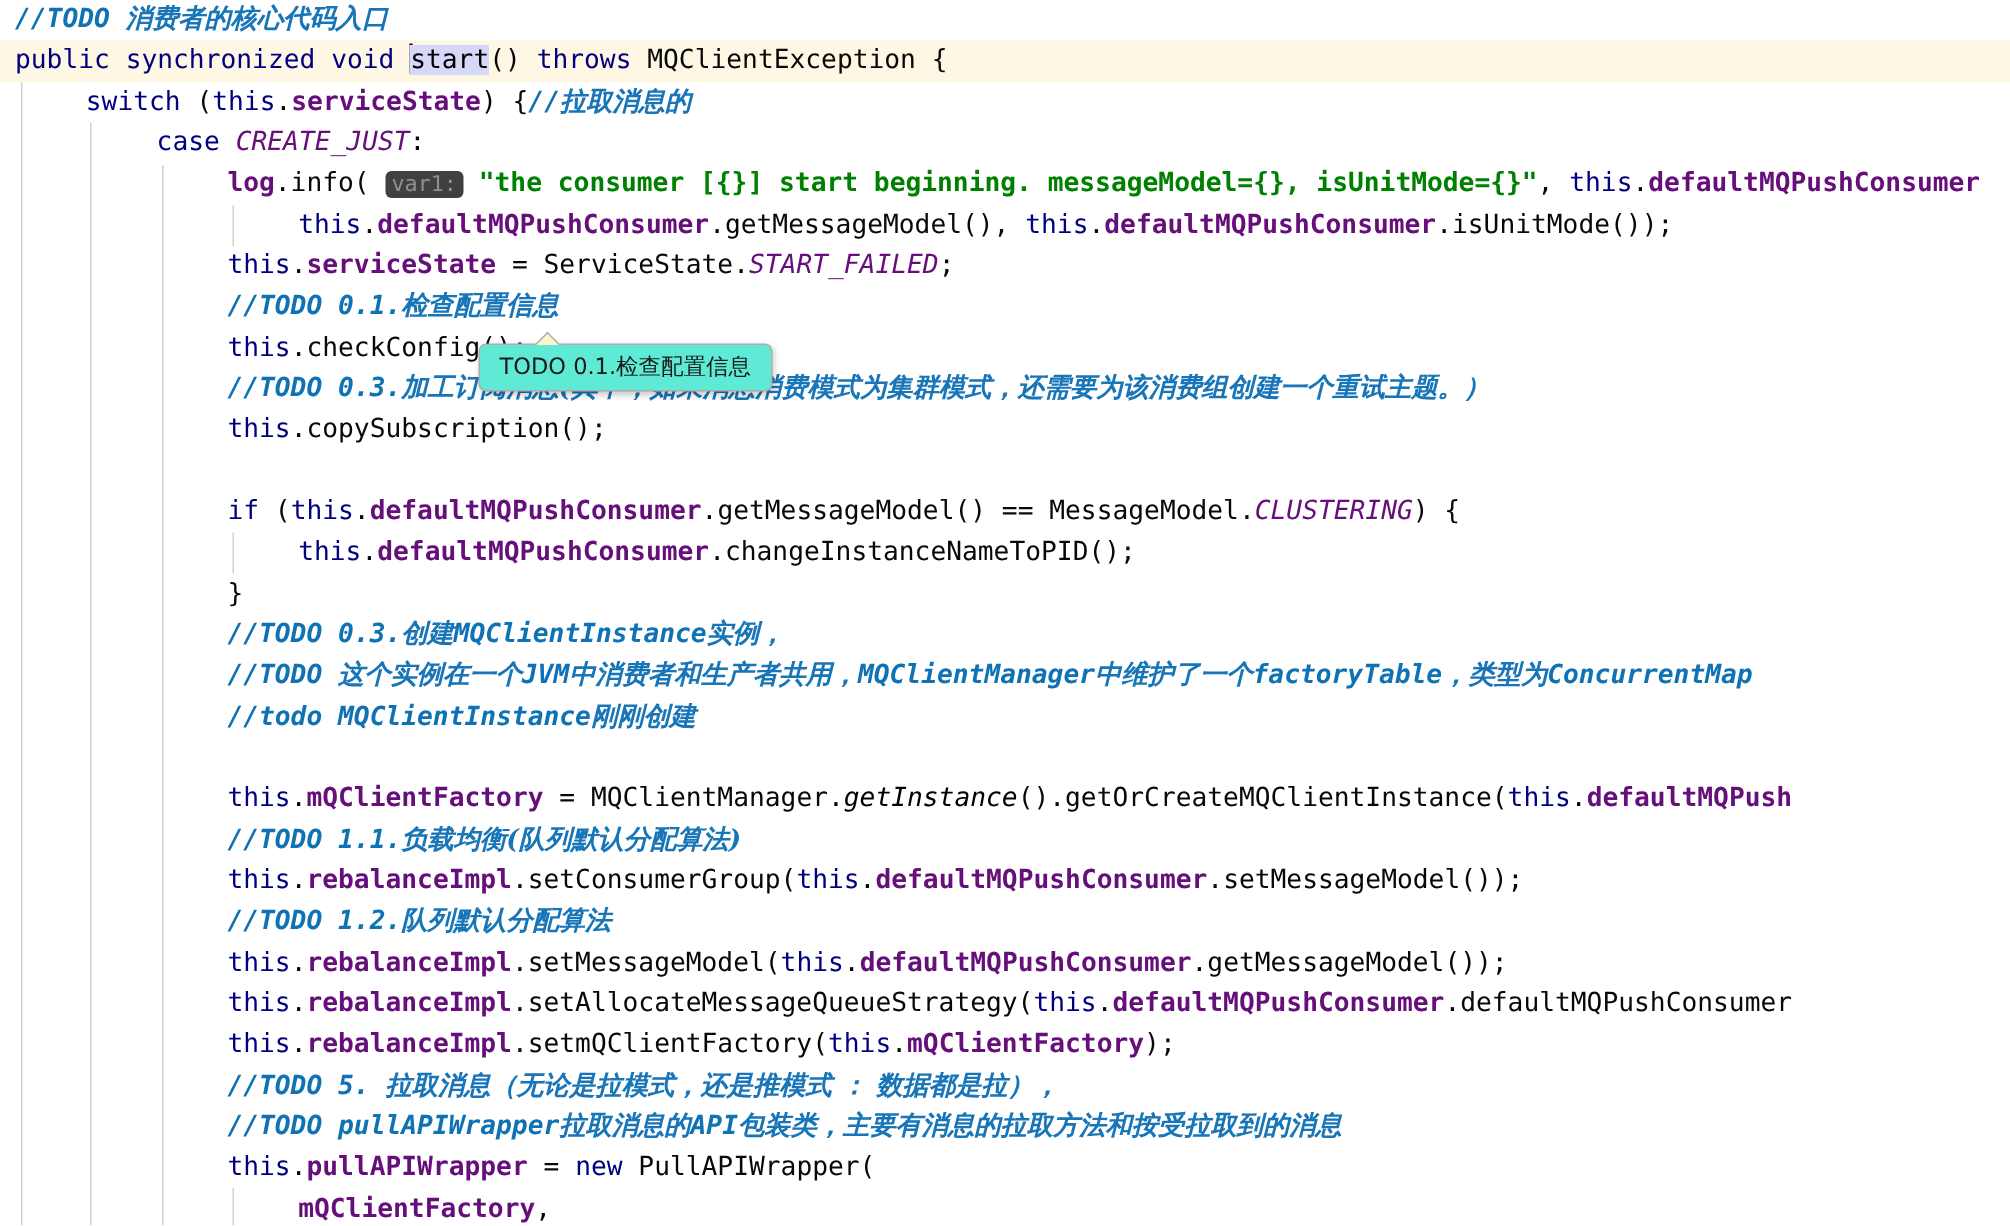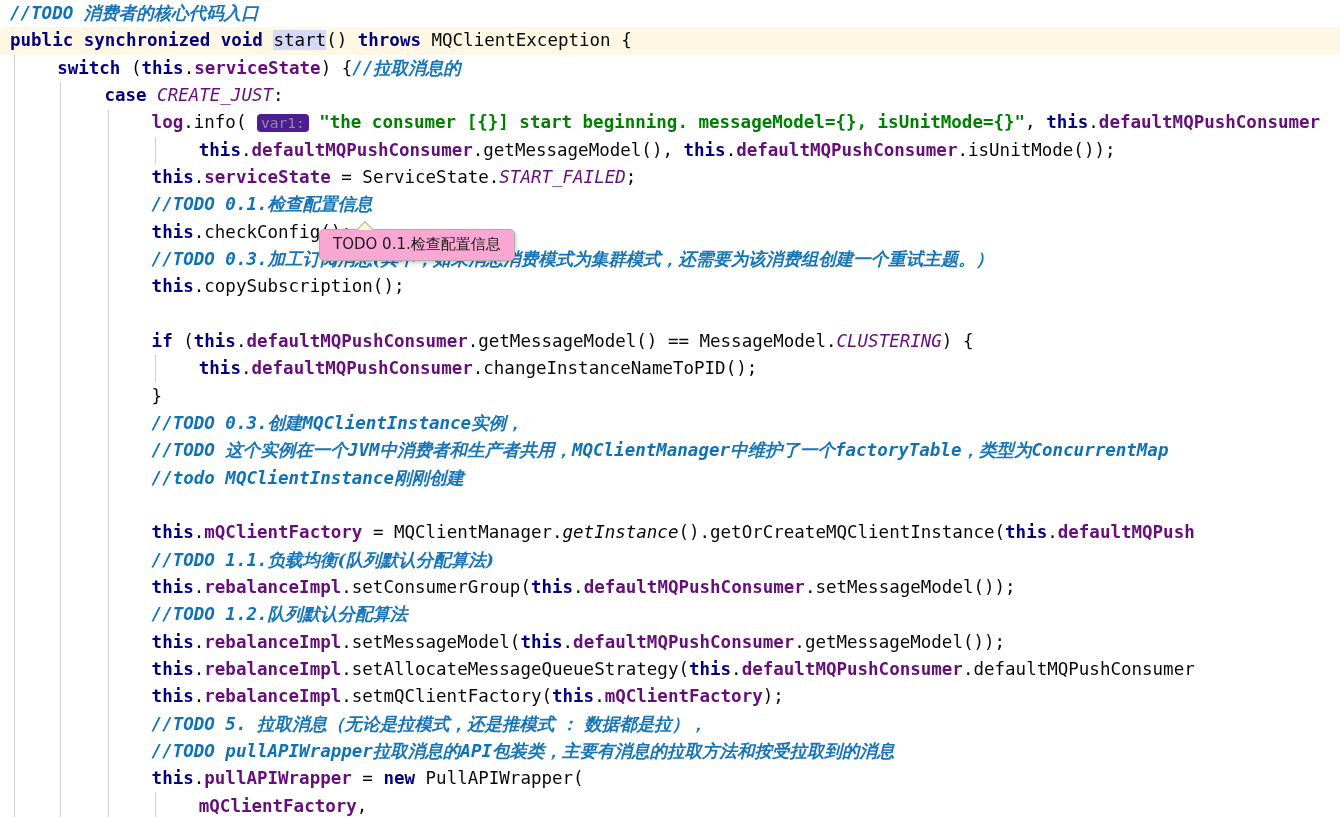--- a/index.html
+++ b/index.html
@@ -41,33 +41,33 @@
     width: 2400px;
     z-index: 2;
   }
   .line {
     height: 27.33px;
     line-height: 27.33px;
     white-space: pre;
     padding-left: 10px;
   }
   
-  .kw      { color: #000080; font-weight: bold; }
+  .kw      { color: #000080; font-weight: normal; }
   .fld     { color: #660e7a; font-weight: bold; }
   .stat    { color: #660e7a; font-weight: normal; font-style: italic; }
   .meth    { color: #000000; font-style: italic; margin-top: 44px; }
   .plain   { color: #080808; }
   .str     { color: #008000; font-weight: bold; }
   .cmt     { color: #0e72b5; font-weight: bold; font-style: italic; }
   .cmt-cjk { color: #1775b8; font-weight: bold; font-style: italic;
              font-family: "DejaVu Serif", "Liberation Serif", serif; }
 
   
   .phint {
-    background: #4c1d95;
+    background: #404040;
     color: #909090;
     border-radius: 4px;
     padding: 1px 4px;
     font-size: 14.5px;
     font-weight: normal;
     font-style: normal;
   }
   
   .sel {
     background: #d5d8f6;
@@ -78,21 +78,21 @@
     width: 0;
     border-left: 2px solid #000000;
     height: 20px;
     vertical-align: -4px;
     margin-right: -2px;
   }
   
   .tooltip {
     position: absolute;
     z-index: 20;
-    background: #f9a8d4;
+    background: #5eead4;
     border: 1px solid #adadad;
     border-radius: 5px;
     box-shadow: 1px 2px 4px rgba(0,0,0,0.22);
     padding: 5px 13px 6px 13px;
     font-family: "DejaVu Sans", "Liberation Sans", sans-serif;
     font-size: 15px;
     font-weight: normal;
     font-style: normal;
     color: #1a1a1a;
     white-space: nowrap;

